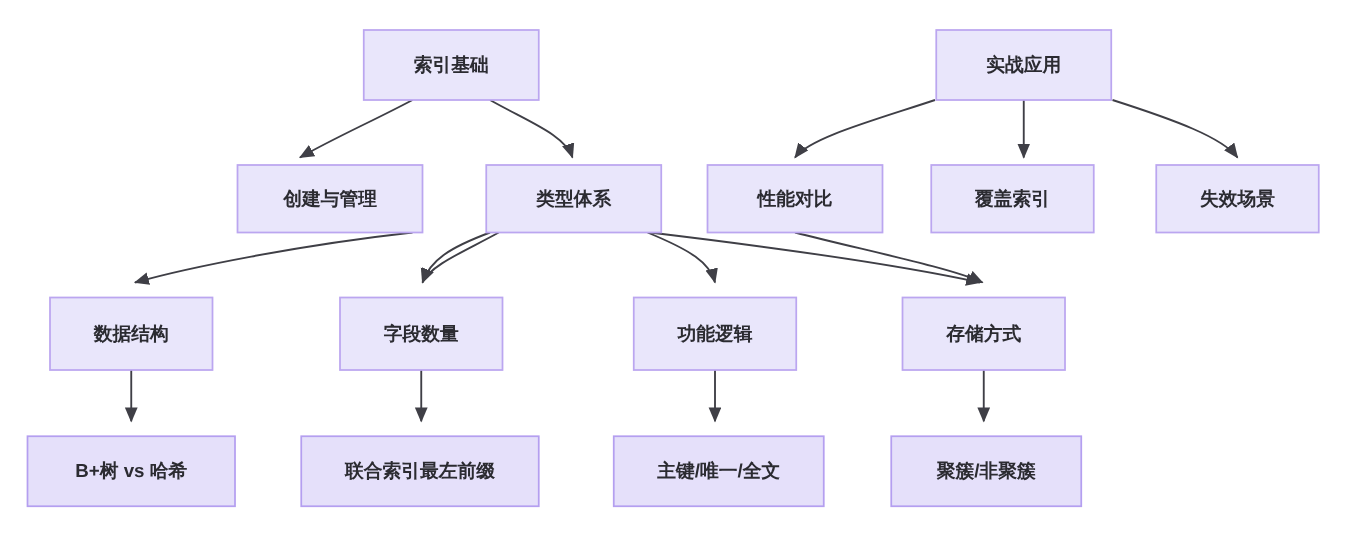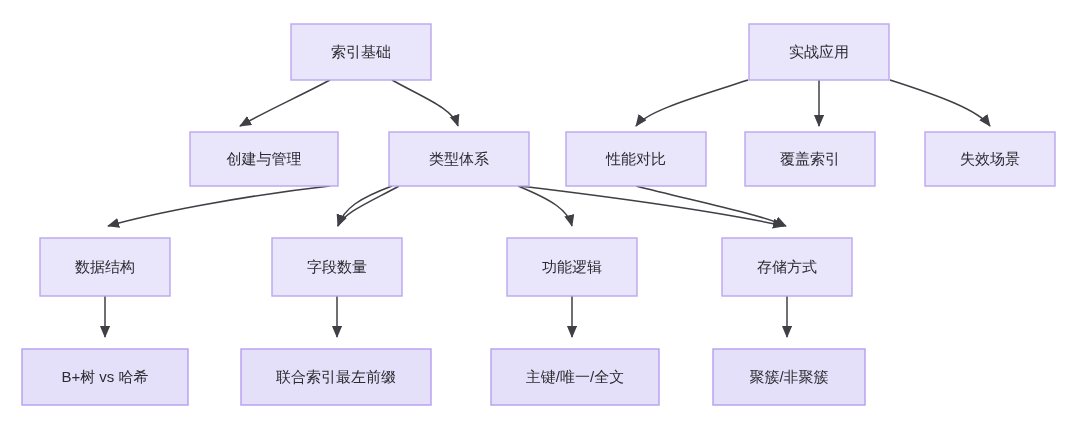--- a/index.html
+++ b/index.html
@@ -9,20 +9,21 @@
   }
   body {
     font-family: "Liberation Sans", "DejaVu Sans", sans-serif;
   }
   #diagram-root {
     position: relative;
     width: 1080px;
     height: 434px;
     background: #ffffff;
     overflow: hidden;
+    font-weight: bold;
   }
   #flow-svg {
     position: absolute;
     left: 0;
     top: 0;
     width: 1080px;
     height: 434px;
     display: block;
   }
   .node-rect {

